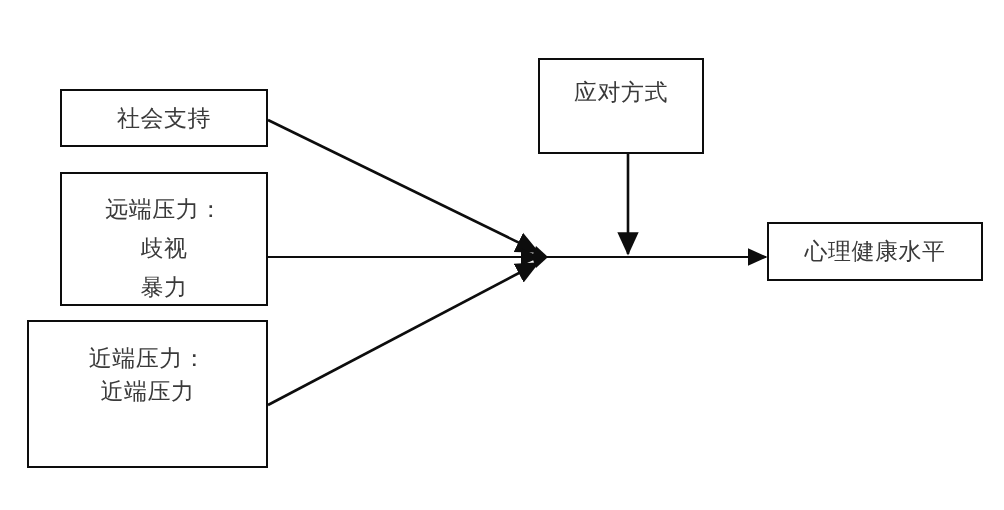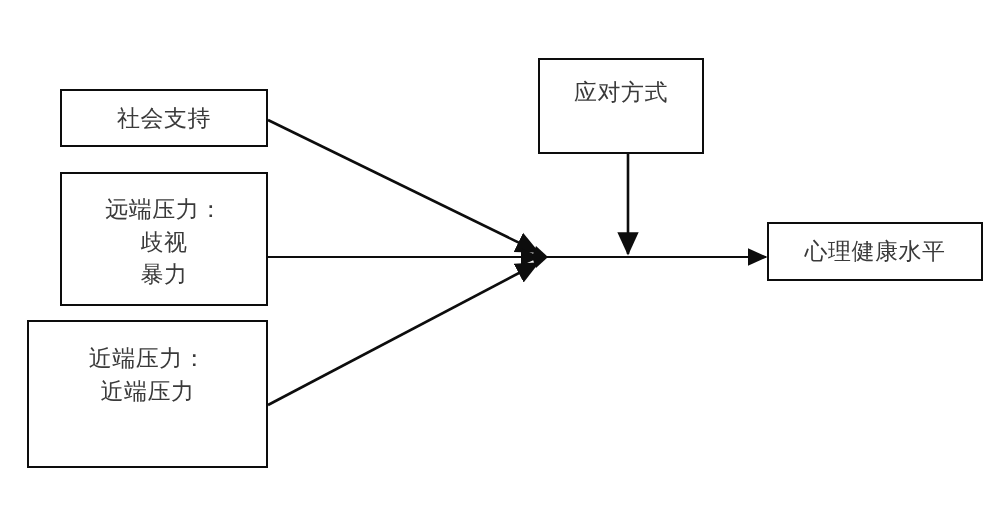--- a/index.html
+++ b/index.html
@@ -45,21 +45,21 @@
   }
   .node-line {
     display: block;
   }
   
   #box-general-stress {
     left: 60px;  top: 89px;  width: 208px; height: 58px;
   }
   #box-distal-stress {
     left: 60px;  top: 172px; width: 208px; height: 134px;
-    justify-content: flex-start;
+    justify-content: space-between;
     padding-top: 19px;
   }
   #box-proximal-stress {
     left: 27px;  top: 320px; width: 241px; height: 148px;
     justify-content: flex-start;
     padding-top: 20px;
   }
   #box-moderators {
     left: 538px; top: 22px;  width: 166px; height: 96px;
     justify-content: flex-start;

